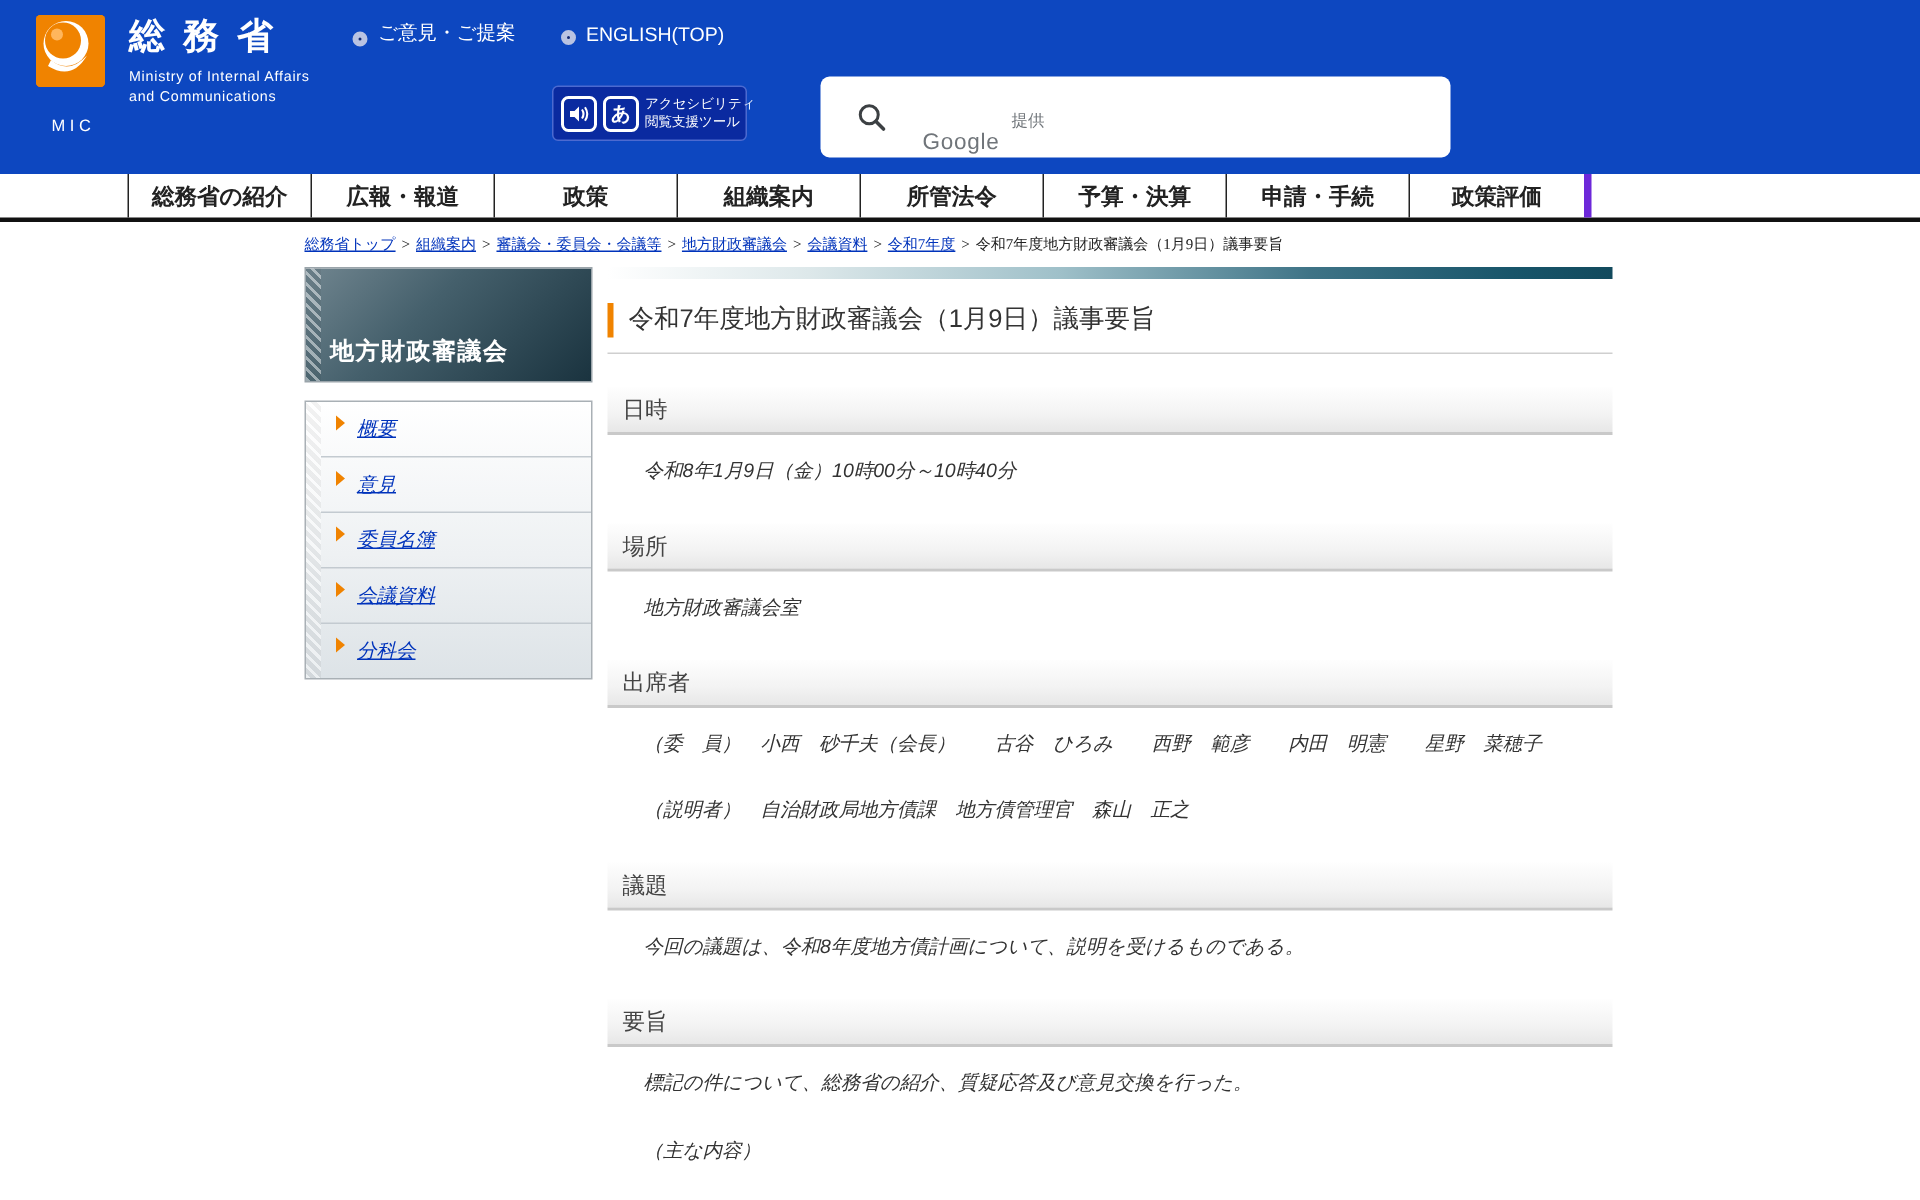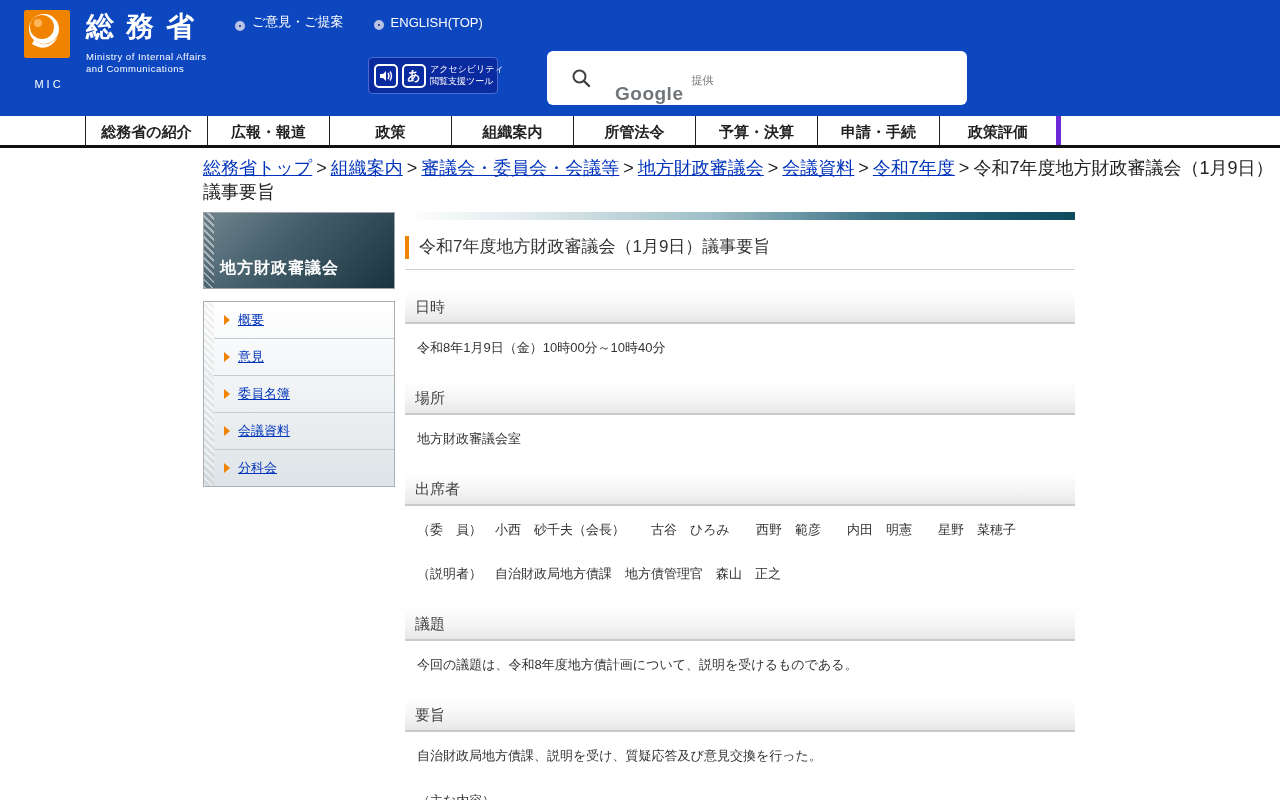--- a/index.html
+++ b/index.html
@@ -34,21 +34,21 @@
   }
   .logo-square svg { display: block; }
   .logo-mic {
     color: #fff;
     font-size: 11px;
     letter-spacing: 3px;
     margin-top: 20px;
   }
   .logo-right { margin-left: 12px; color: #fff; }
   .logo-jp {
-    font-size: 28px;
+    font-size: 24px;
     font-weight: bold;
     letter-spacing: 12px;
     line-height: 1.1;
     margin-top: 2px;
     white-space: nowrap;
   }
   .logo-en {
     font-size: 9.5px;
     line-height: 1.3;
     margin-top: 8px;
@@ -125,22 +125,22 @@
     background: #fff;
     border-radius: 6px;
     display: flex;
     align-items: center;
     padding-left: 24px;
     cursor: text;
   }
   .search-icon { margin-right: 24px; display: flex; }
   .search-brand {
     color: #70757a;
-    font-size: 19px;
-    font-weight: bold;
+    font-size: 15px;
+    font-weight: normal;
     letter-spacing: 0.5px;
     margin-top: 32px;
   }
   .search-provided {
     color: #70757a;
     font-size: 11px;
     margin-left: 8px;
     margin-top: 5px;
   }
 
@@ -161,22 +161,23 @@
     color: #222;
     border-left: 1px solid #222;
     cursor: pointer;
     white-space: nowrap;
   }
   .nav-item:last-child { border-right: 5px solid #6d28d9; }
 
   
   .breadcrumb {
     padding: 8px 0 4px 203px;
-    font-size: 18px;
+    font-size: 10px;
     color: #222;
+    font-family: Liberation Serif, serif;
   }
   .breadcrumb a {
     color: #0033bb;
     text-decoration: underline;
     cursor: pointer;
   }
   .breadcrumb .sep { margin: 0 4px; }
 
   
   .content {
@@ -215,25 +216,25 @@
   }
   .side-menu {
     margin-top: 12px;
     border: 1px solid #a9b0b5;
     background: linear-gradient(180deg, #ffffff 0%, #eef1f3 55%, #dde3e7 100%);
     position: relative;
     padding-left: 10px;
   }
   .side-item {
     display: flex;
-    align-items: center;
     gap: 8px;
     padding: 9px 8px 9px 10px;
     border-bottom: 1px solid #c3cad0;
     cursor: pointer;
+    font-style: italic;
   }
   .side-item:last-child { border-bottom: none; }
   .tri {
     width: 0; height: 0;
     border-left: 6px solid #f08300;
     border-top: 5px solid transparent;
     border-bottom: 5px solid transparent;
     flex: 0 0 auto;
   }
   .side-item a {
@@ -267,21 +268,21 @@
     border-bottom: 2px solid #c9c9c9;
     padding: 6px 10px 5px;
     font-size: 15px;
     color: #444;
   }
   .section-body {
     padding: 14px 4px 2px 12px;
     font-size: 13px;
     color: #333;
   }
-  .section-body p { margin: 0 0 10px; line-height: 1.6; }
+  .section-body p { margin: 0 12px 10px; line-height: 1.6; font-style: italic; }
   .section-body p.gap { margin-bottom: 24px; }
   .section-body p:last-child { margin-bottom: 0; }
 </style>
 </head>
 <body>
 
 <div class="header">
   <div class="logo-area">
     <div class="logo-left">
       <div class="logo-square">
@@ -412,18 +413,18 @@
       <p>（説明者）　自治財政局地方債課　地方債管理官　森山　正之</p>
     </div>
 
     <div class="section-heading">議題</div>
     <div class="section-body">
       <p>今回の議題は、令和8年度地方債計画について、説明を受けるものである。</p>
     </div>
 
     <div class="section-heading">要旨</div>
     <div class="section-body">
-      <p class="gap">自治財政局地方債課、説明を受け、質疑応答及び意見交換を行った。</p>
+      <p class="gap">標記の件について、総務省の紹介、質疑応答及び意見交換を行った。</p>
       <p class="gap">（主な内容）</p>
 
     </div>
   </div>
 </div>
 
 </body></html>

